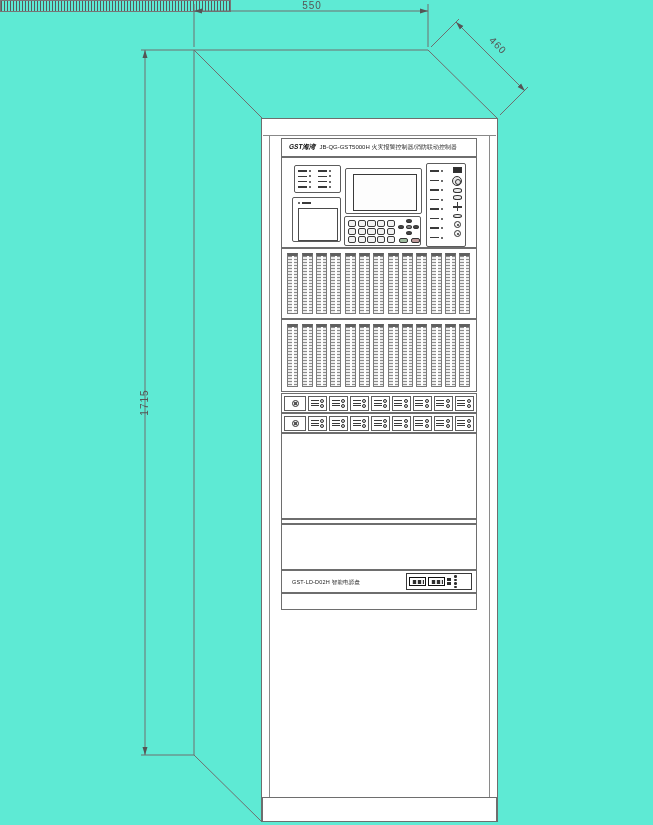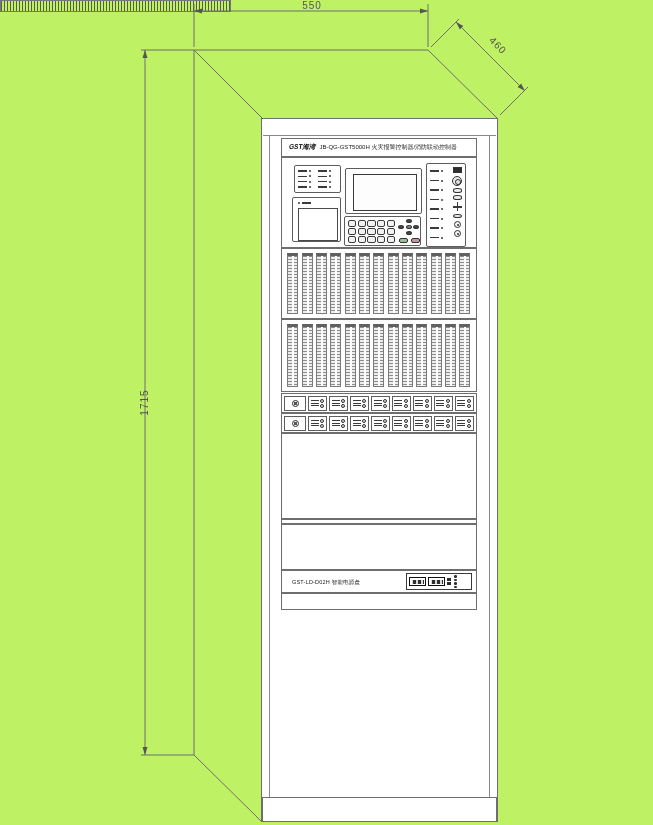--- a/index.html
+++ b/index.html
@@ -1,17 +1,17 @@
 <!DOCTYPE html>
 <html><head>
 <meta charset="utf-8">
 <style>
   html,body{margin:0;padding:0;background:#fff;}
   body{font-family:"Liberation Sans", sans-serif;}
-  #canvas{position:relative;width:653px;height:825px;background:#bef264;overflow:hidden;}
+  #canvas{position:relative;width:653px;height:825px;background:#5eead4;overflow:hidden;}
   #linework{position:absolute;left:0;top:0;width:653px;height:825px;}
   #linework line{stroke:#6e6e6e;stroke-width:1;}
   .dimlabel{position:absolute;font-size:10px;color:#555;text-align:center;letter-spacing:1px;}
   #dim-550{left:296px;top:0px;width:32px;}
   #dim-1715{left:124px;top:397px;width:40px;transform:rotate(-90deg);}
   #dim-460{left:482px;top:40px;width:32px;transform:rotate(45deg);}
 
   
   .box{position:absolute;border:1px solid #6e6e6e;box-sizing:border-box;background:#fff;}
   #front-face{left:261px;top:118px;width:237px;height:704px;}

